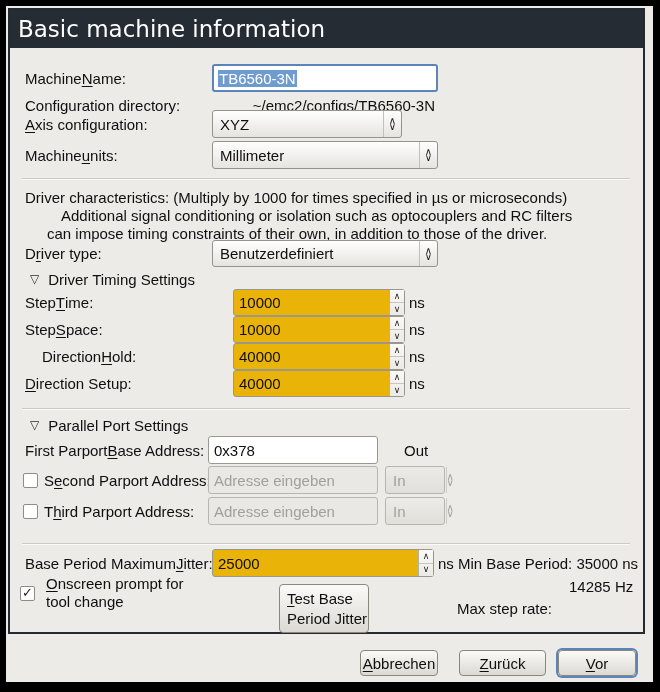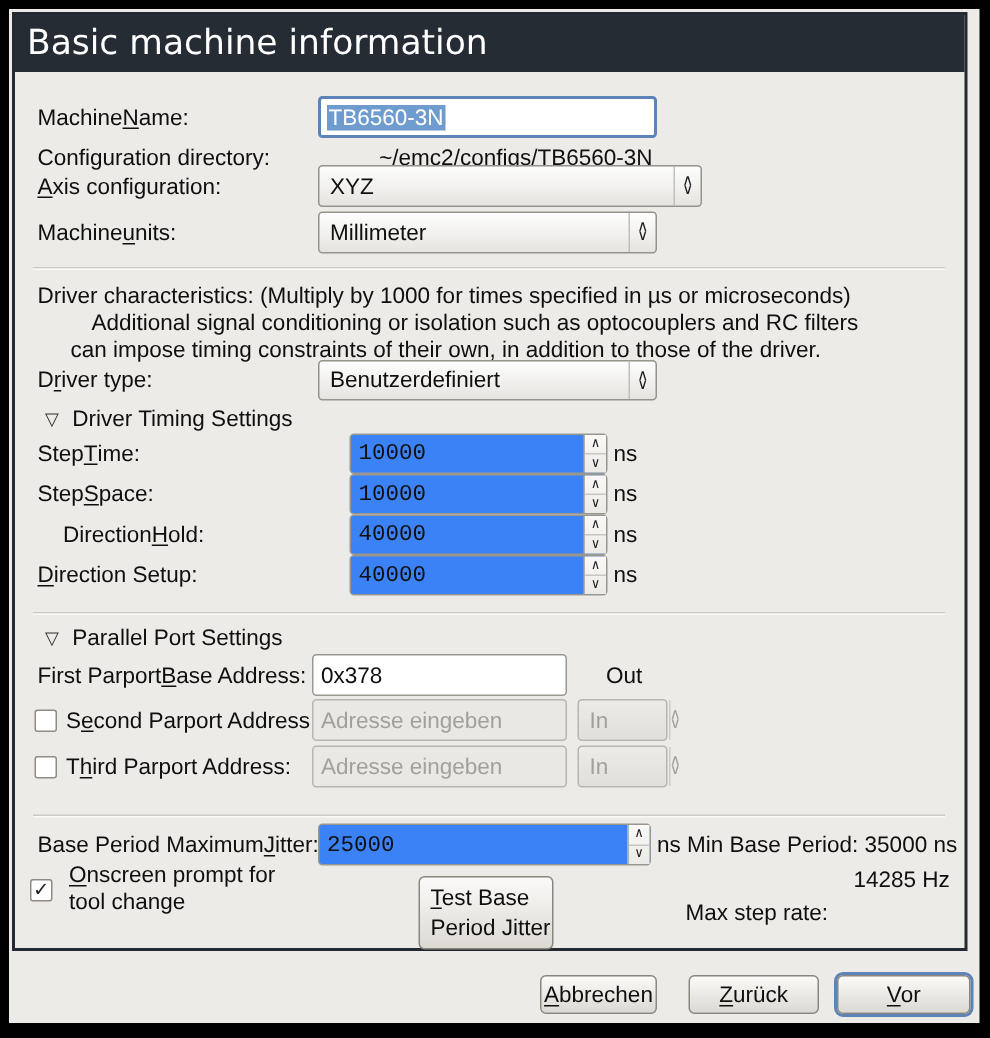--- a/index.html
+++ b/index.html
@@ -18,21 +18,21 @@
   .sel{background:#6f9cce;color:#fff;padding:0 1px;}
   .input.disabled{background:#eae8e4;border-color:#b8b5af;color:#a3a09b;}
   
   .combo{background:linear-gradient(#fefefe,#e6e4e0);border:1px solid #96938d;border-radius:3px;display:flex;align-items:stretch;box-sizing:border-box;}
   .combo .val{flex:1;display:flex;align-items:center;padding-left:7px;white-space:nowrap;}
   .combo .arrows{width:17px;border-left:1px solid #c2bfb9;display:flex;flex-direction:column;align-items:center;justify-content:center;color:#1a1a1a;}
   .combo .arrows span{font-size:10px;line-height:6px;}
   .combo.disabled{background:linear-gradient(#edebe7,#e1dfda);border-color:#b8b5af;color:#a3a09b;gap:40px;}
   .combo.disabled .arrows{color:#a3a09b;border-left-color:#cfccc6;}
   
-  .spinbox{background:#3b82f6;border:1px solid #9a978f;border-radius:3px;display:flex;align-items:stretch;box-sizing:border-box;font-family:Liberation Mono, monospace;}
+  .spinbox{background:#eab308;border:1px solid #9a978f;border-radius:3px;display:flex;align-items:stretch;box-sizing:border-box;}
   .spinbox .sval{flex:1;display:flex;align-items:center;padding-left:5px;white-space:nowrap;}
   .spinbox .spin{width:14px;border-left:1px solid #b3b0aa;display:flex;flex-direction:column;background:linear-gradient(#faf9f7,#eceae6);}
   .spinbox .spin div{flex:1;display:flex;align-items:center;justify-content:center;font-size:9px;line-height:1;color:#1a1a1a;}
   .spinbox .spin div+div{border-top:1px solid #c9c6c0;}
   
   .sep{height:0;border-top:1px solid #cdcac4;border-bottom:1px solid #fafaf8;}
   
   .expander{display:flex;align-items:center;gap:9px;}
   .expander .tri{font-size:12px;color:#2e2e2e;line-height:1;}
   
@@ -65,21 +65,21 @@
       </div>
 
       <div class="abs lbl" style="left:15px;top:47px;height:20px;">Configuration directory:</div>
       <div class="abs lbl" style="left:202px;top:47px;width:226px;height:20px;justify-content:flex-end;padding-right:3px;box-sizing:border-box;">~/emc2/configs/TB6560-3N</div>
 
       <div class="abs lbl" style="left:15px;top:62px;height:28px;">
         <span></span>
           <span class="u">A</span>
           <span>xis configuration:</span>
       </div>
-      <div class="abs combo" style="left:202px;top:62px;width:256px;height:28px;">
+      <div class="abs combo" style="left:202px;top:62px;width:190px;height:28px;">
         <div class="val">XYZ</div>
         <div class="arrows">
             <span>∧</span>
             <span>∨</span>
           </div>
       </div>
 
       <div class="abs lbl" style="left:15px;top:93px;height:28px;">
         <span>Machine </span>
           <span class="u">u</span>
@@ -280,16 +280,16 @@
 
     </div>
   </div>
 
   <div class="btn" style="left:354px;top:644px;width:78px;">
     <span><span class="u">A</span><span>bbrechen</span></span>
   </div>
   <div class="btn" style="left:453px;top:644px;width:87px;">
     <span><span class="u">Z</span><span>urück</span></span>
   </div>
-  <div class="btn focusring" style="left:552px;top:644px;width:89px;">
+  <div class="btn focusring" style="left:552px;top:644px;width:78px;">
     <span><span class="u">V</span><span>or</span></span>
   </div>
 </div>
 
 </body></html>

